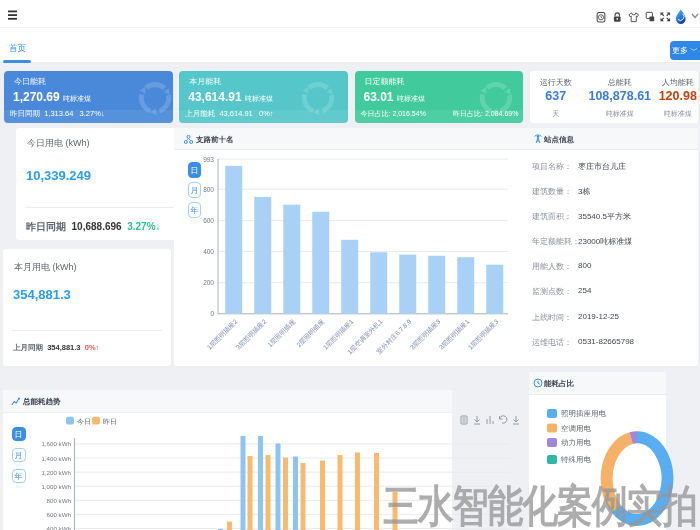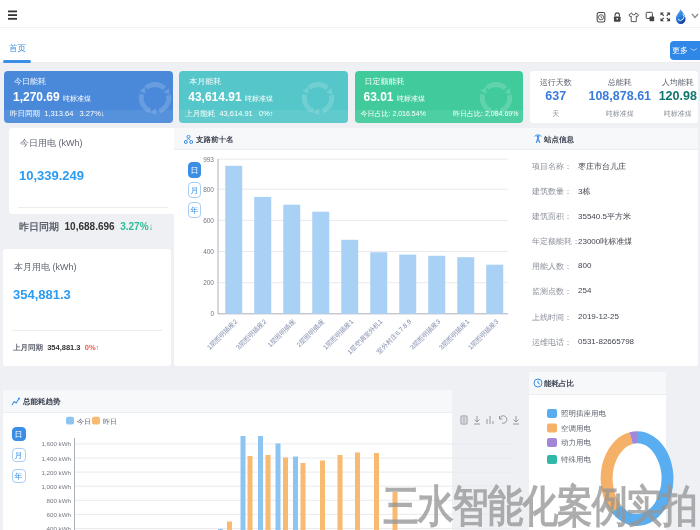--- a/index.html
+++ b/index.html
@@ -106,25 +106,25 @@
  <div class="brow" style="font-size:7px;white-space:nowrap;">今日占比: 2,016.54%&nbsp;&nbsp;&nbsp;&nbsp;&nbsp;&nbsp;&nbsp;&nbsp;&nbsp;&nbsp;&nbsp;&nbsp;&nbsp;&nbsp;昨日占比: 2,084.69%</div>
 </div>
 <div class="abs panel" style="left:529.75px;top:71px;width:168.5px;height:52px;">
  <div class="abs" style="left:0px;top:6px;width:52px;text-align:center;font-size:8px;color:#5f6470;">运行天数</div>
  <div class="abs" style="left:0px;top:18px;width:52px;text-align:center;font-size:12.5px;font-weight:bold;color:#3a7bdc;">637</div>
  <div class="abs" style="left:0px;top:38px;width:52px;text-align:center;font-size:7px;color:#8a8f99;">天</div>
  <div class="abs" style="left:52px;top:6px;width:76px;text-align:center;font-size:8px;color:#5f6470;">总能耗</div>
  <div class="abs" style="left:52px;top:18px;width:76px;text-align:center;font-size:12.5px;font-weight:bold;color:#3a7bdc;">108,878.61</div>
  <div class="abs" style="left:52px;top:38px;width:76px;text-align:center;font-size:7px;color:#8a8f99;">吨标准煤</div>
  <div class="abs" style="left:128px;top:6px;width:40px;text-align:center;font-size:8px;color:#5f6470;">人均能耗</div>
- <div class="abs" style="left:128px;top:18px;width:40px;text-align:center;font-size:12.5px;font-weight:bold;color:#0f766e;">120.98</div>
+ <div class="abs" style="left:128px;top:18px;width:40px;text-align:center;font-size:12.5px;font-weight:bold;color:#c2410c;">120.98</div>
  <div class="abs" style="left:128px;top:38px;width:40px;text-align:center;font-size:7px;color:#8a8f99;">吨标准煤</div>
 </div>
 
-<div class="abs panel" style="left:9px;top:128px;width:168px;height:86px;padding-left:13px;">
+<div class="abs panel" style="left:16px;top:128px;width:168px;height:112px;padding-left:13px;">
  <div class="abs gtxt" style="left:11px;top:9px;font-size:9px;">今日用电 (kWh)</div>
  <div class="abs bignum" style="left:10px;top:40px;">10,339.249</div>
  <div class="divline" style="left:9px;top:79px;width:150px;"></div>
  <div class="abs" style="left:10px;top:92px;font-size:10px;color:#5f6470;font-weight:bold;">昨日同期&nbsp;&nbsp;<span style="color:#333;">10,688.696</span>&nbsp;&nbsp;<span class="green">3.27%↓</span></div>
 </div>
 
 <div class="abs panel" style="left:3px;top:248.5px;width:168px;height:117.5px;">
  <div class="abs gtxt" style="left:11px;top:12px;font-size:9px;">本月用电 (kWh)</div>
  <div class="abs bignum" style="left:10px;top:38px;">354,881.3</div>
  <div class="divline" style="left:9px;top:81px;width:150px;"></div>

